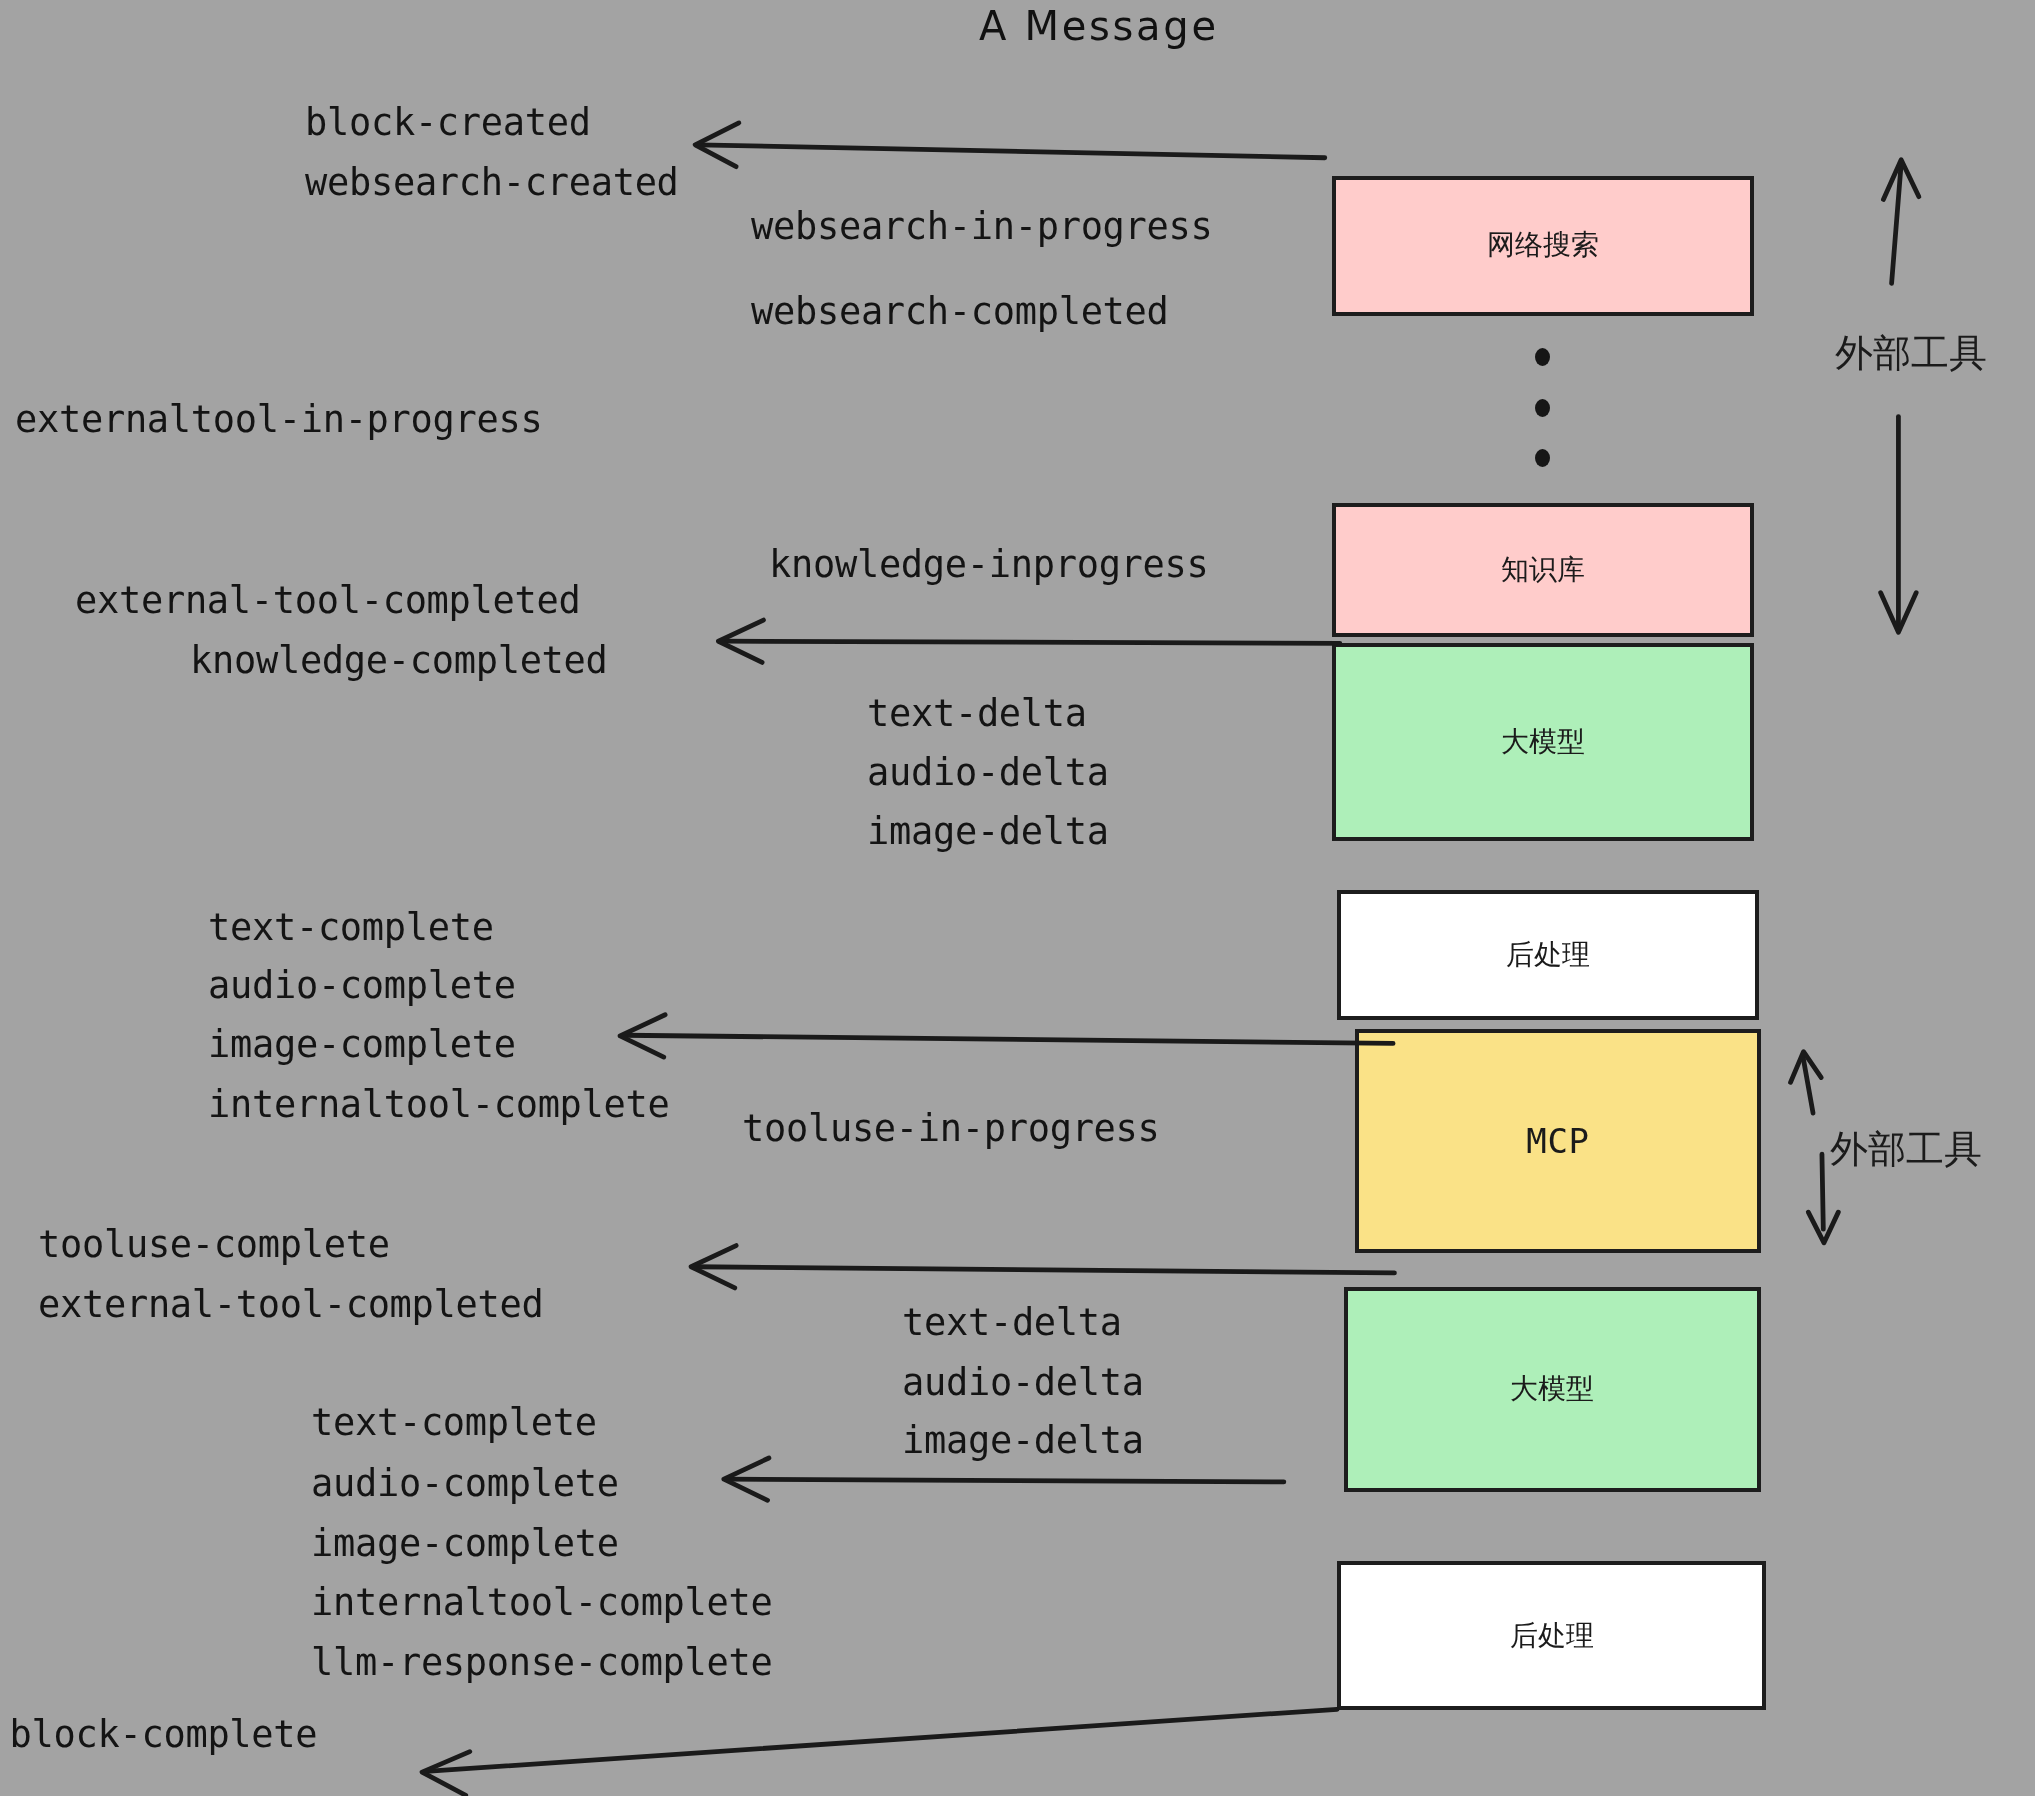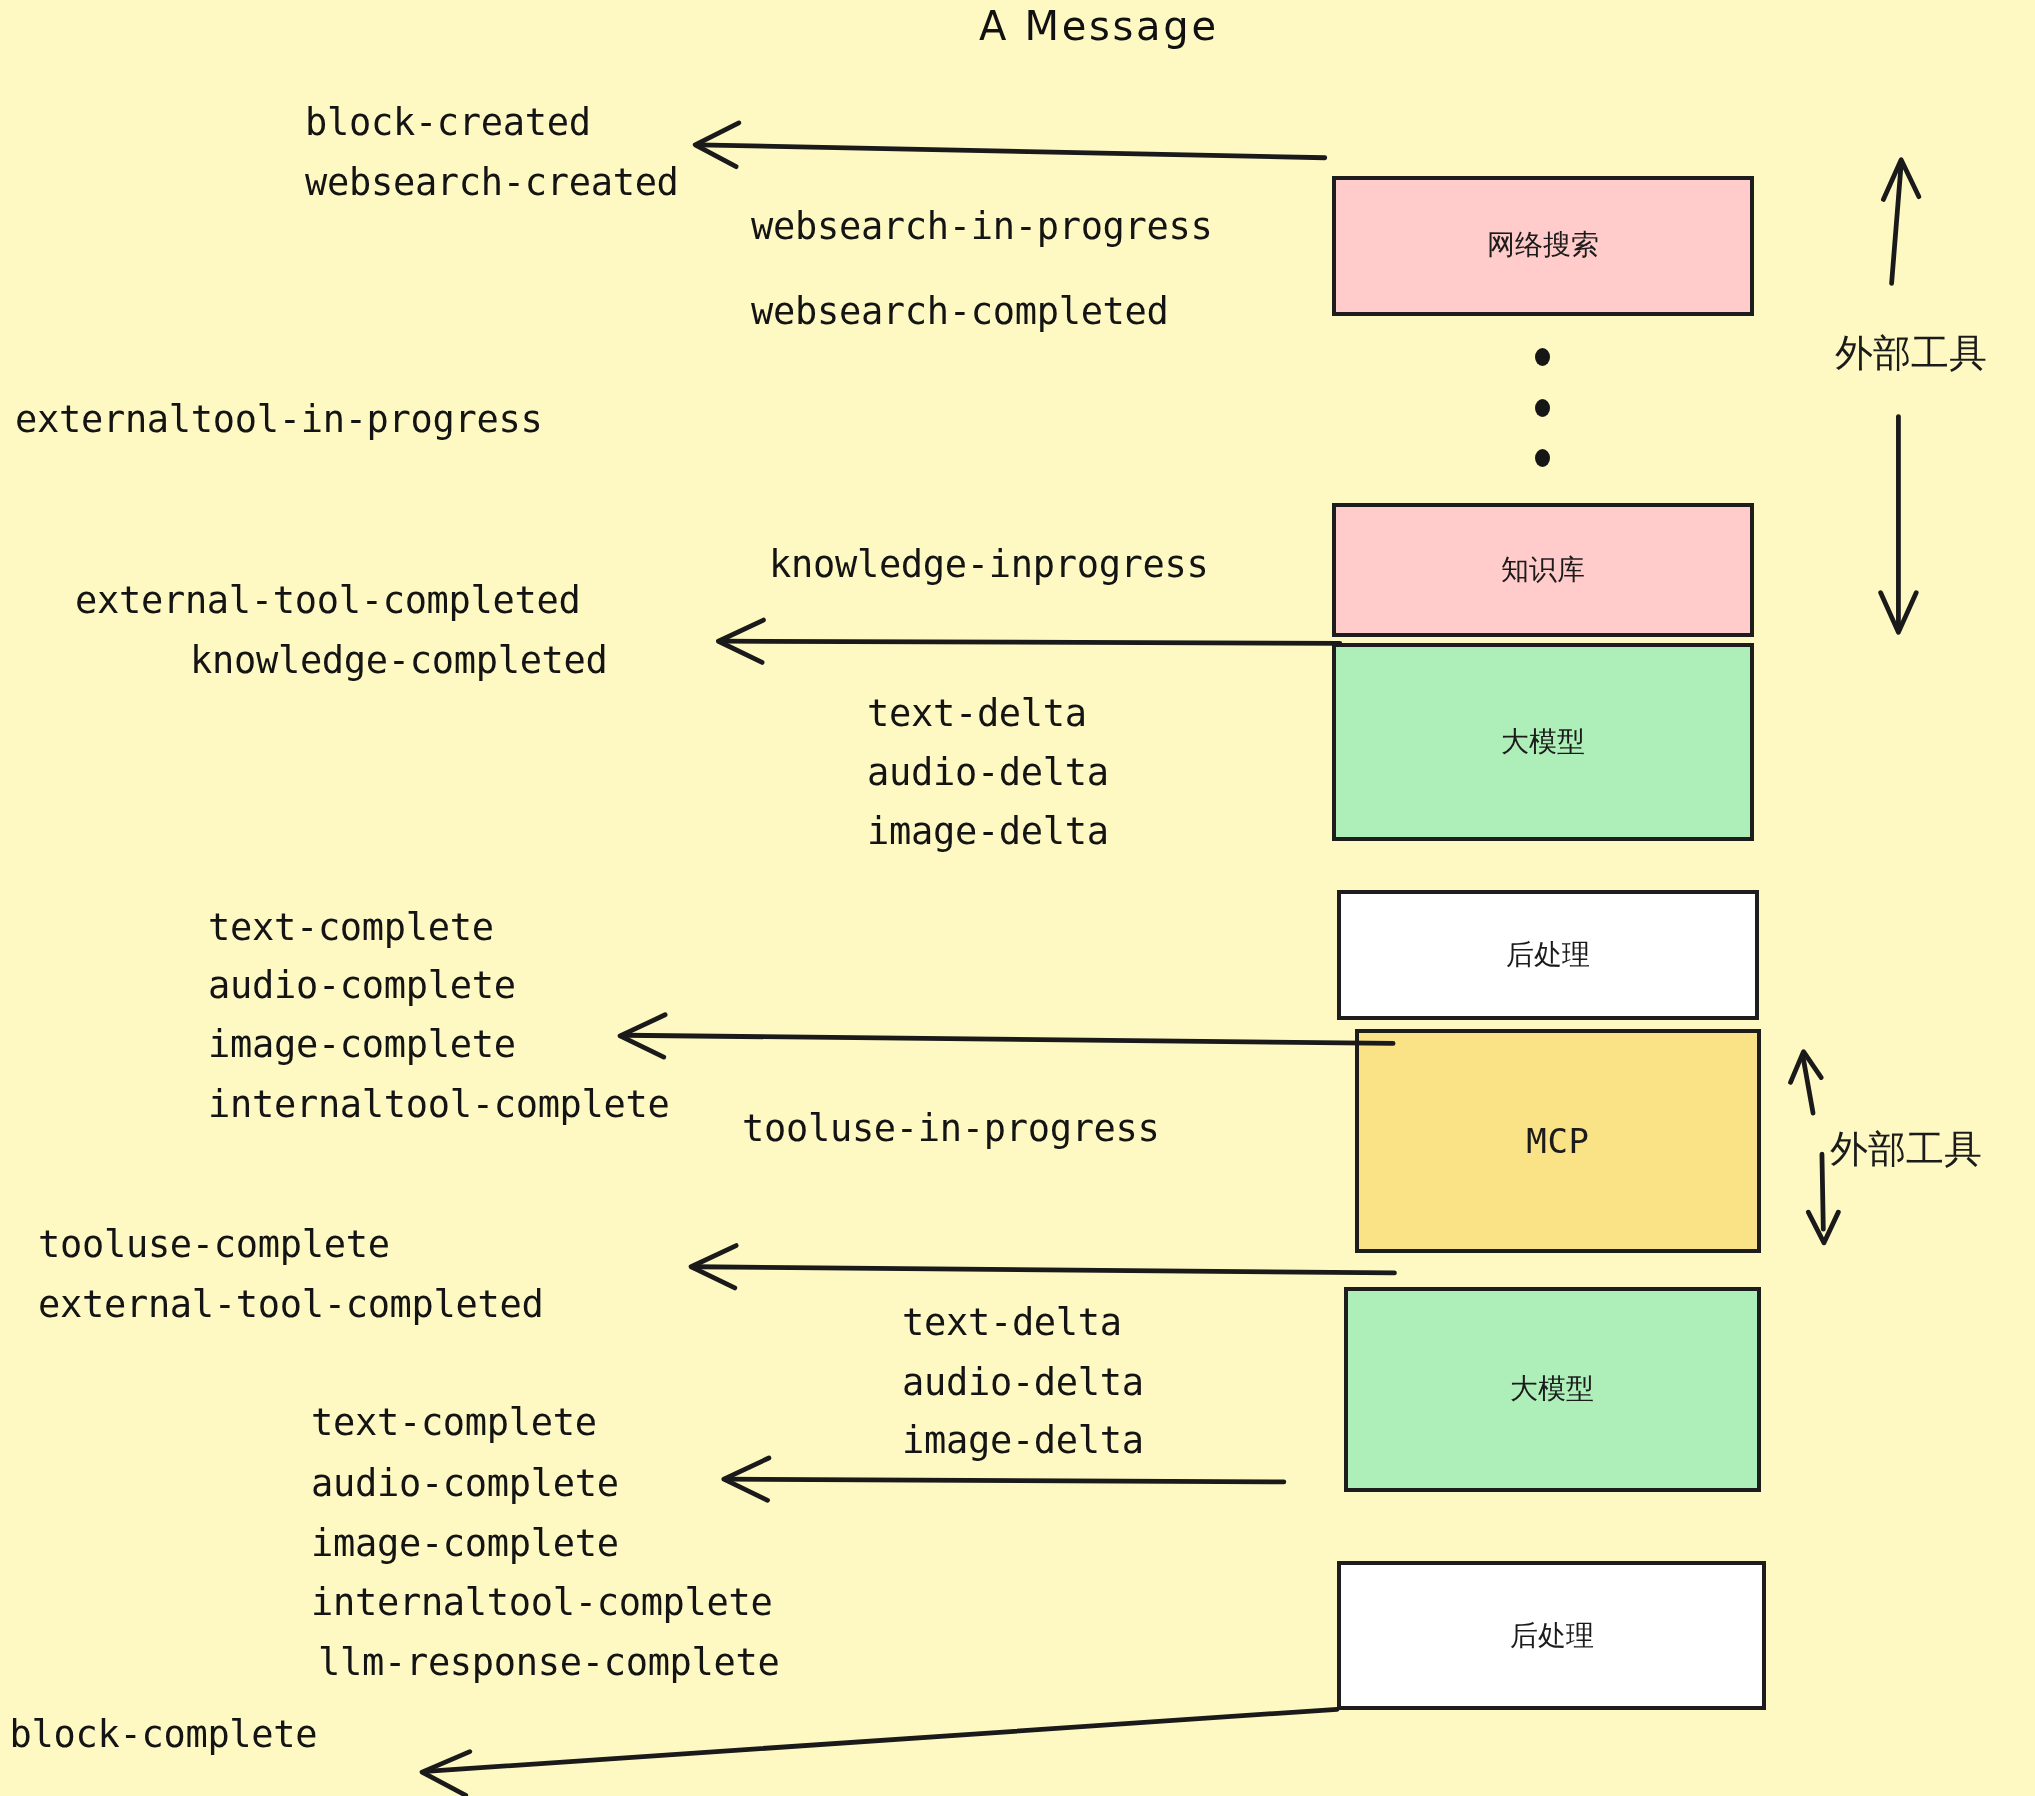--- a/index.html
+++ b/index.html
@@ -1,19 +1,19 @@
 <!DOCTYPE html>
 <html style="font-size:11px"><head>
 <meta charset="utf-8">
 <style>
   html,body{margin:0;padding:0;background:#fff;}
   #stage{
     position:relative;
     width:2035px;height:1796px;
-    background:#fef9c3;
+    background:#a3a3a3;
     overflow:hidden;
     font-family:"DejaVu Sans Mono", monospace;
   }
   
   .title{
     position:absolute;
     font-family:"DejaVu Sans", sans-serif;
     font-size:40px;
     letter-spacing:2.7px;
     color:#111;
@@ -120,21 +120,21 @@
   <div class="evt" style="left:742px;top:1107px;">tooluse-in-progress</div>
   <div class="evt" style="left:38px;top:1223px;">tooluse-complete</div>
   <div class="evt" style="left:38px;top:1283px;">external-tool-completed</div>
   <div class="evt" style="left:902px;top:1301px;">text-delta</div>
   <div class="evt" style="left:902px;top:1361px;">audio-delta</div>
   <div class="evt" style="left:902px;top:1419px;">image-delta</div>
   <div class="evt" style="left:311px;top:1401px;">text-complete</div>
   <div class="evt" style="left:311px;top:1462px;">audio-complete</div>
   <div class="evt" style="left:311px;top:1522px;">image-complete</div>
   <div class="evt" style="left:311px;top:1581px;">internaltool-complete</div>
-  <div class="evt" style="left:311px;top:1641px;margin-left:7px;">llm-response-complete</div>
+  <div class="evt" style="left:311px;top:1641px;">llm-response-complete</div>
   <div class="evt" style="left:9.6px;top:1713px;">block-complete</div>
 
   <svg class="overlay" viewBox="0 0 2980 2630">
     <g stroke="#1A1A1A" stroke-width="7" fill="none" stroke-linecap="round" stroke-linejoin="round">
 
       <g>
         <path d="M1940 231 L1022 212"></path>
         <path d="M1082 180 L1018 212 L1078 244"></path>
       </g>
 

